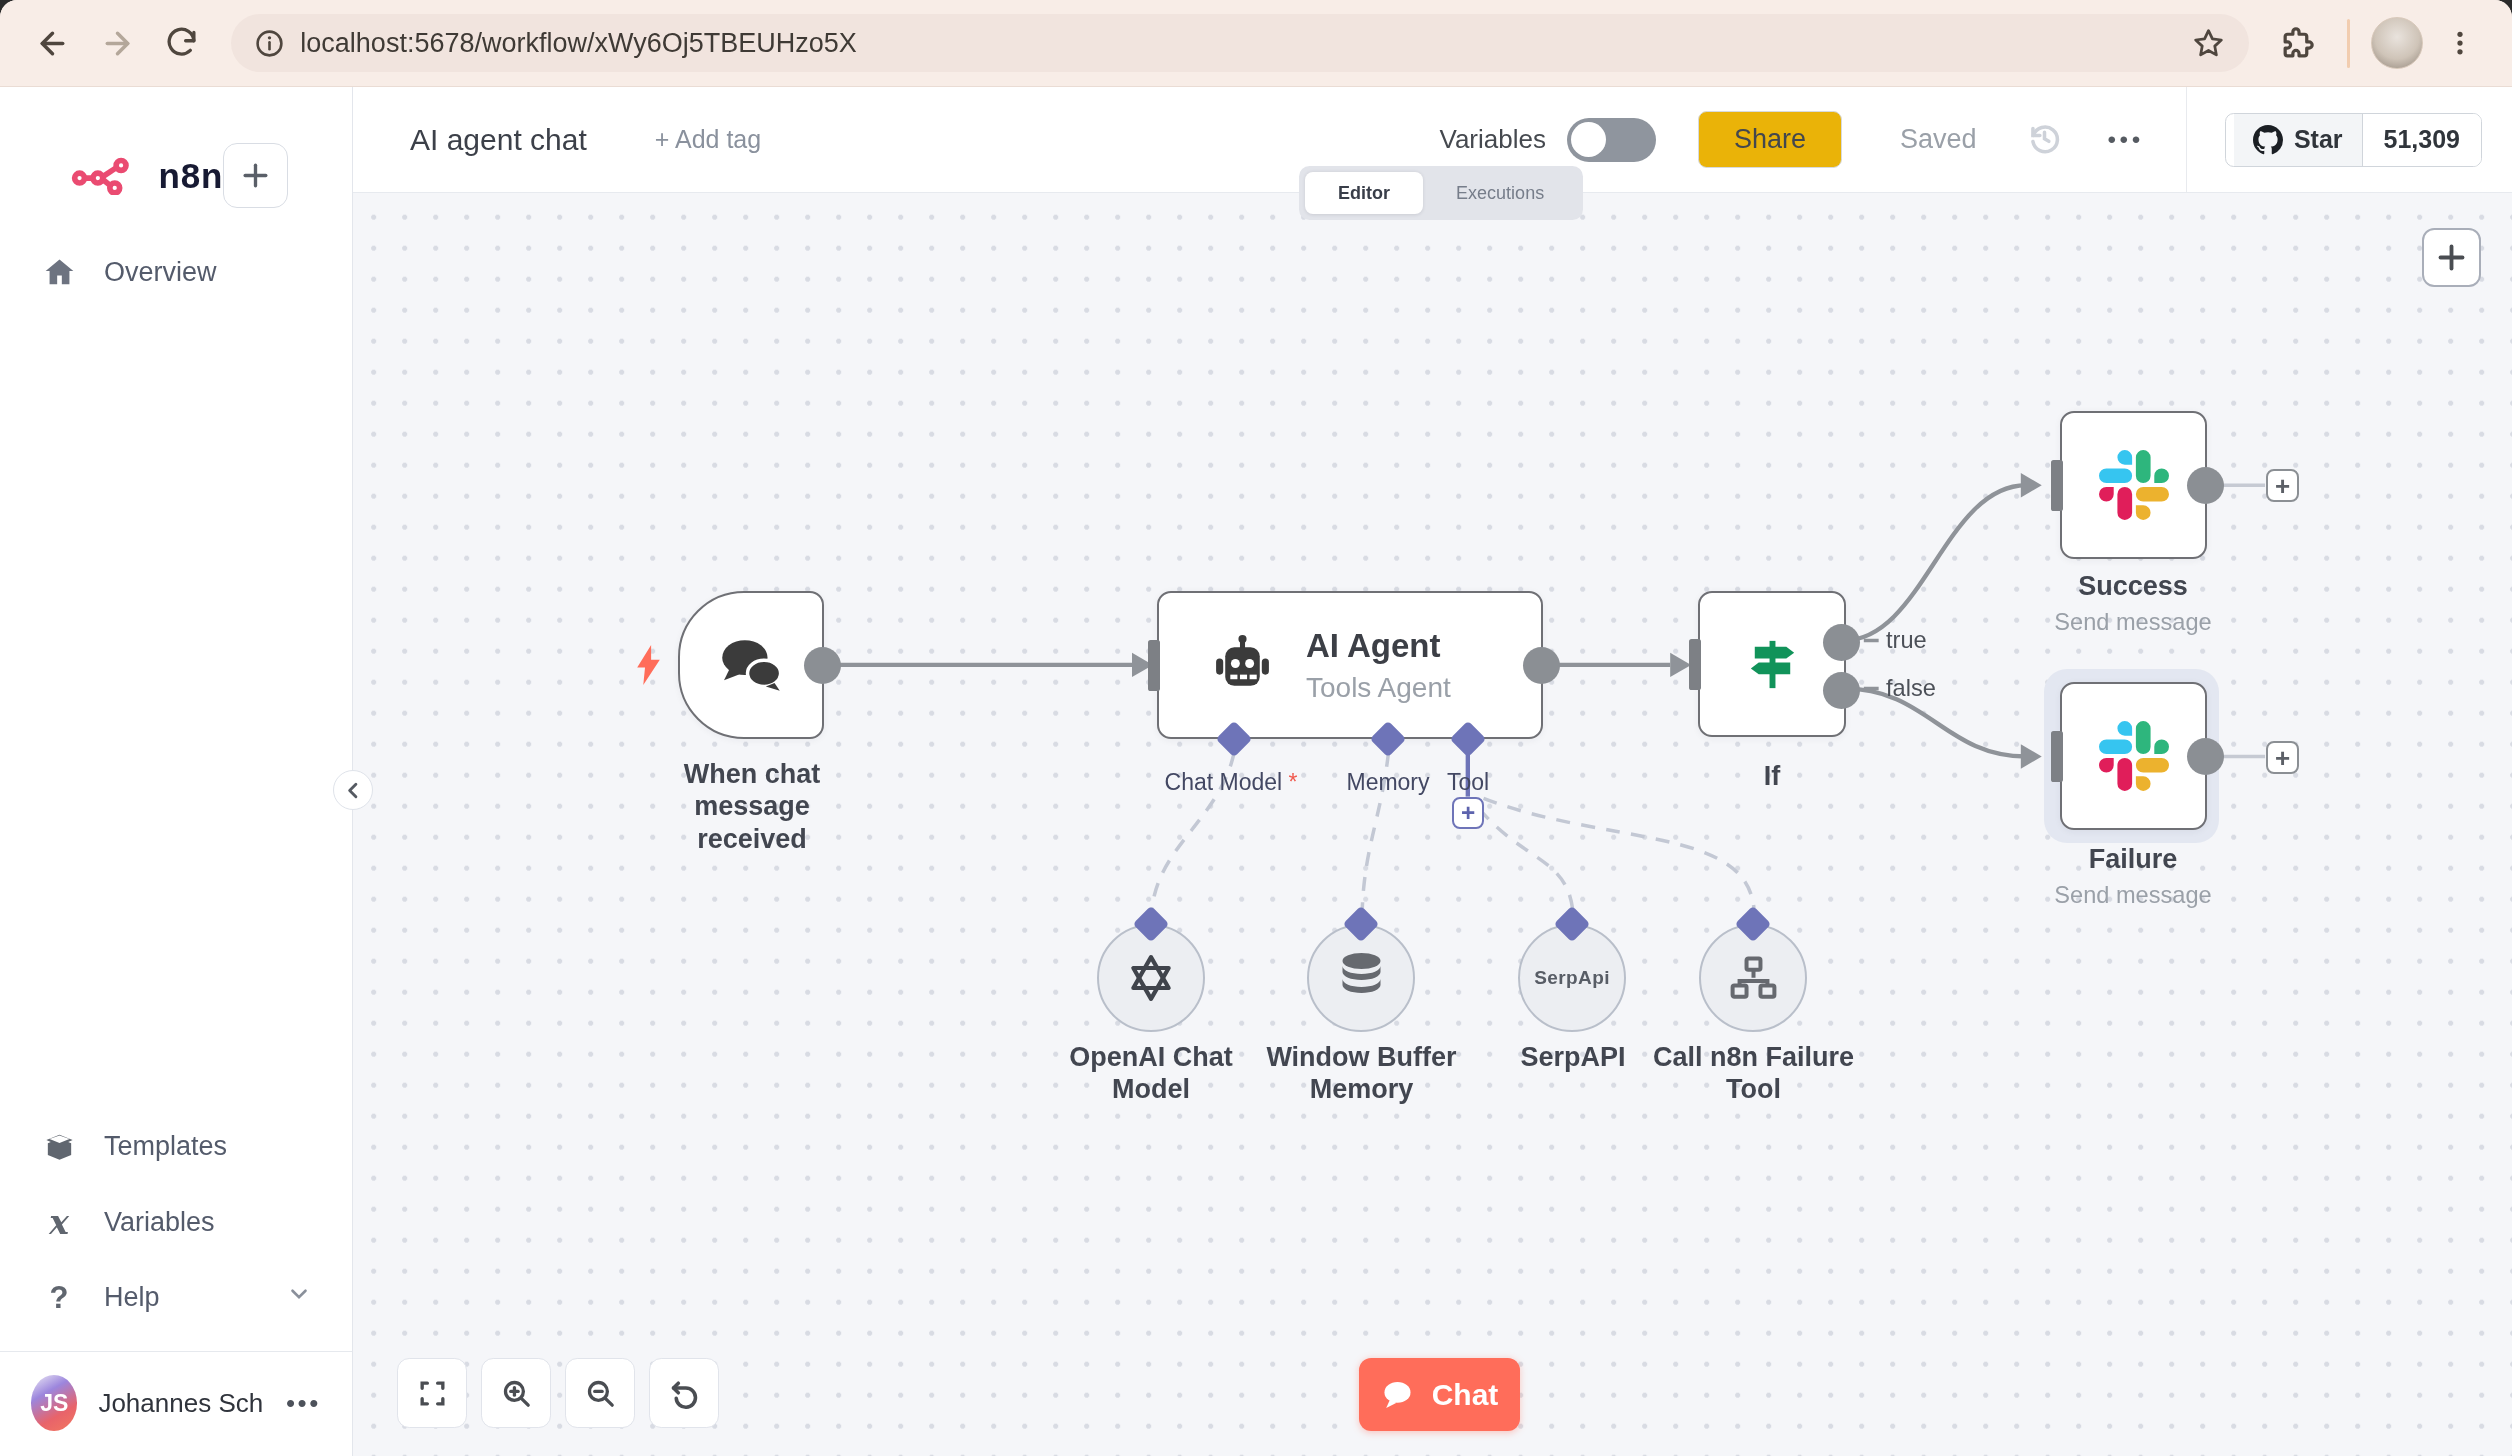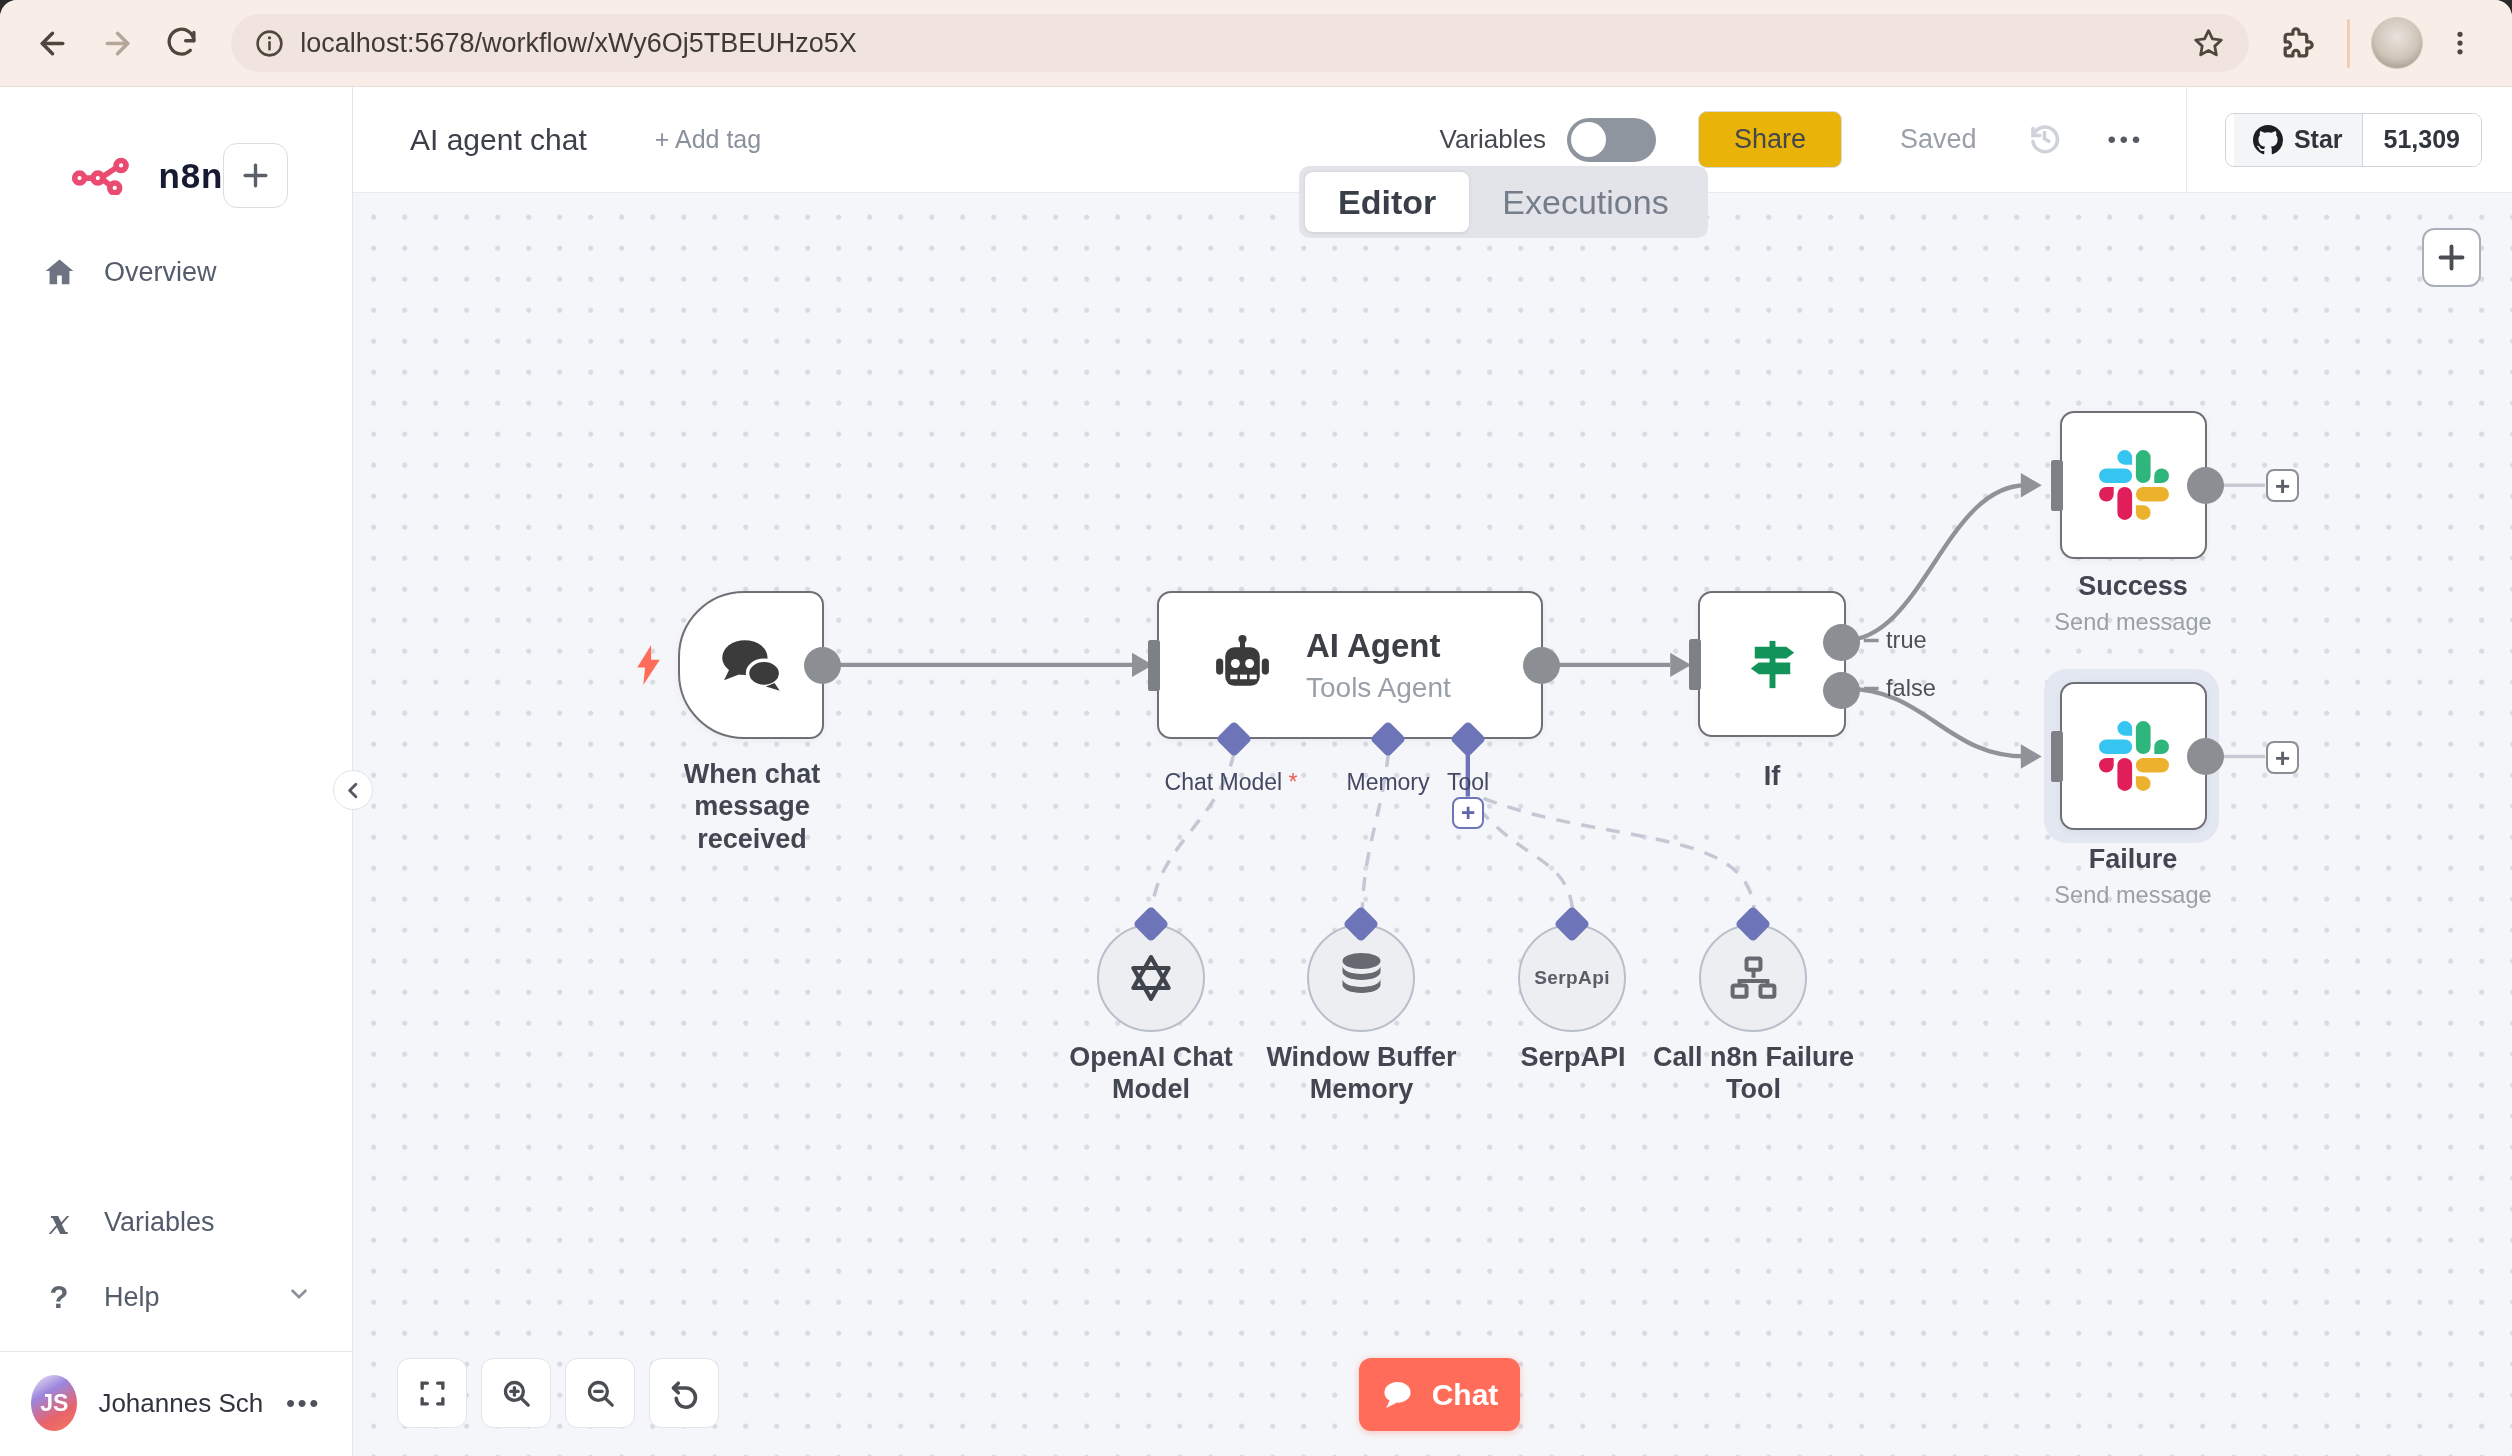--- a/index.html
+++ b/index.html
@@ -52,21 +52,21 @@
   .history-icon { margin-left:49px; color:#ced2d9; }
   .hdr-dots { margin-left:45px; color:#555a61; font-size:24.4px; letter-spacing:3.5px; }
   .hdr-divider { width:1.7px; height:106px; background:#e8eaee; margin-left:42px; }
   .github-widget { display:flex; margin-left:38px; height:54px; border:1.7px solid #d0d5db; border-radius:8.7px; overflow:hidden;padding-left:8px; }
   .gh-left { display:flex; align-items:center; gap:10.5px; padding:0 19px; background:#f3f5f7; border-right:1.7px solid #d0d5db; color:#24292f; }
   .gh-left span { font-size:25px; font-weight:bold; color:#30353b; }
   .gh-count { display:flex; align-items:center; padding:0 21px; background:#fff; font-size:25px; font-weight:bold; color:#30353b; }
 
   
   .tabs { position:absolute; left:946px; top:79px; z-index:6; background:#e2e4ea; border-radius:10.5px; padding:6.1px; display:flex; }
-  .tab { font-size:34px; padding:10.5px 33px; border-radius:7.9px; color:#767d8a; }
+  .tab { font-size:18px; padding:10.5px 33px; border-radius:7.9px; color:#767d8a; }
   .tab.active { background:#fff; color:#393e49; font-weight:bold; box-shadow:0 0.9px 3.5px rgba(40,40,60,.12); }
 
   
   .canvas { position:absolute; top:106px; left:0; right:0; bottom:0; background:#f5f6f9; background-image:radial-gradient(circle, #d8dbe3 2.3px, transparent 2.4px); background-size:31px 31px; background-position:5.2px 8.7px; overflow:hidden; }
   .edges { position:absolute; top:0; left:0; width:2159px; height:1263px; }
 
   .node { position:absolute; background:#fff; border:2.6px solid #6f7075; border-radius:14px; box-shadow:0 1.7px 7px rgba(30,30,50,.05); display:flex; align-items:center; justify-content:center; }
   .node.trigger { border-radius:66px 14px 14px 66px; }
   .out-dot { position:absolute; width:37px; height:37px; border-radius:50%; background:#8b8f94; }
   .in-bar { position:absolute; left:-11.3px; top:calc(50% - 25px); width:12.2px; height:51px; background:#7d8085; border-radius:2.6px; }
@@ -171,20 +171,28 @@
               <path d="M12 3l9.5 8h-2.7v9h-5.2v-6h-3.2v6H5.2v-9H2.5z"></path>
             </svg>
         </span>
         <span>Overview</span>
       </div>
 
       <div class="side-spacer"></div>
 
       <div class="nav-bottom">
         <div class="nav-item">
+          <span class="ni-icon">
+            <svg width="35" height="35" viewBox="0 0 24 24" fill="#60666f">
+                <path d="M3 7.5L12 4l9 3.5-3 1.4 2 .9v8L12 21l-8-3.2v-8l2-.9zM12 9.6l6.8-2.8L12 4.4 5.2 6.8z"></path>
+              </svg>
+          </span>
+          <span>Templates</span>
+        </div>
+        <div class="nav-item">
           <span class="ni-icon" style="font-family:'DejaVu Serif', serif; font-style:italic; font-weight:bold; font-size:33px; color:#60666f; line-height:1;">x</span>
           <span>Variables</span>
         </div>
         <div class="nav-item">
           <span class="ni-icon" style="font-weight:bold; font-size:31px; color:#60666f; line-height:1;">?</span>
           <span>Help</span>
           <span class="help-chevron">
             <svg width="26" height="26" viewBox="0 0 24 24" fill="none" stroke="#8a909b" stroke-width="2.4" stroke-linecap="round">
                 <path d="M6 9l6 6 6-6"></path>
               </svg>

